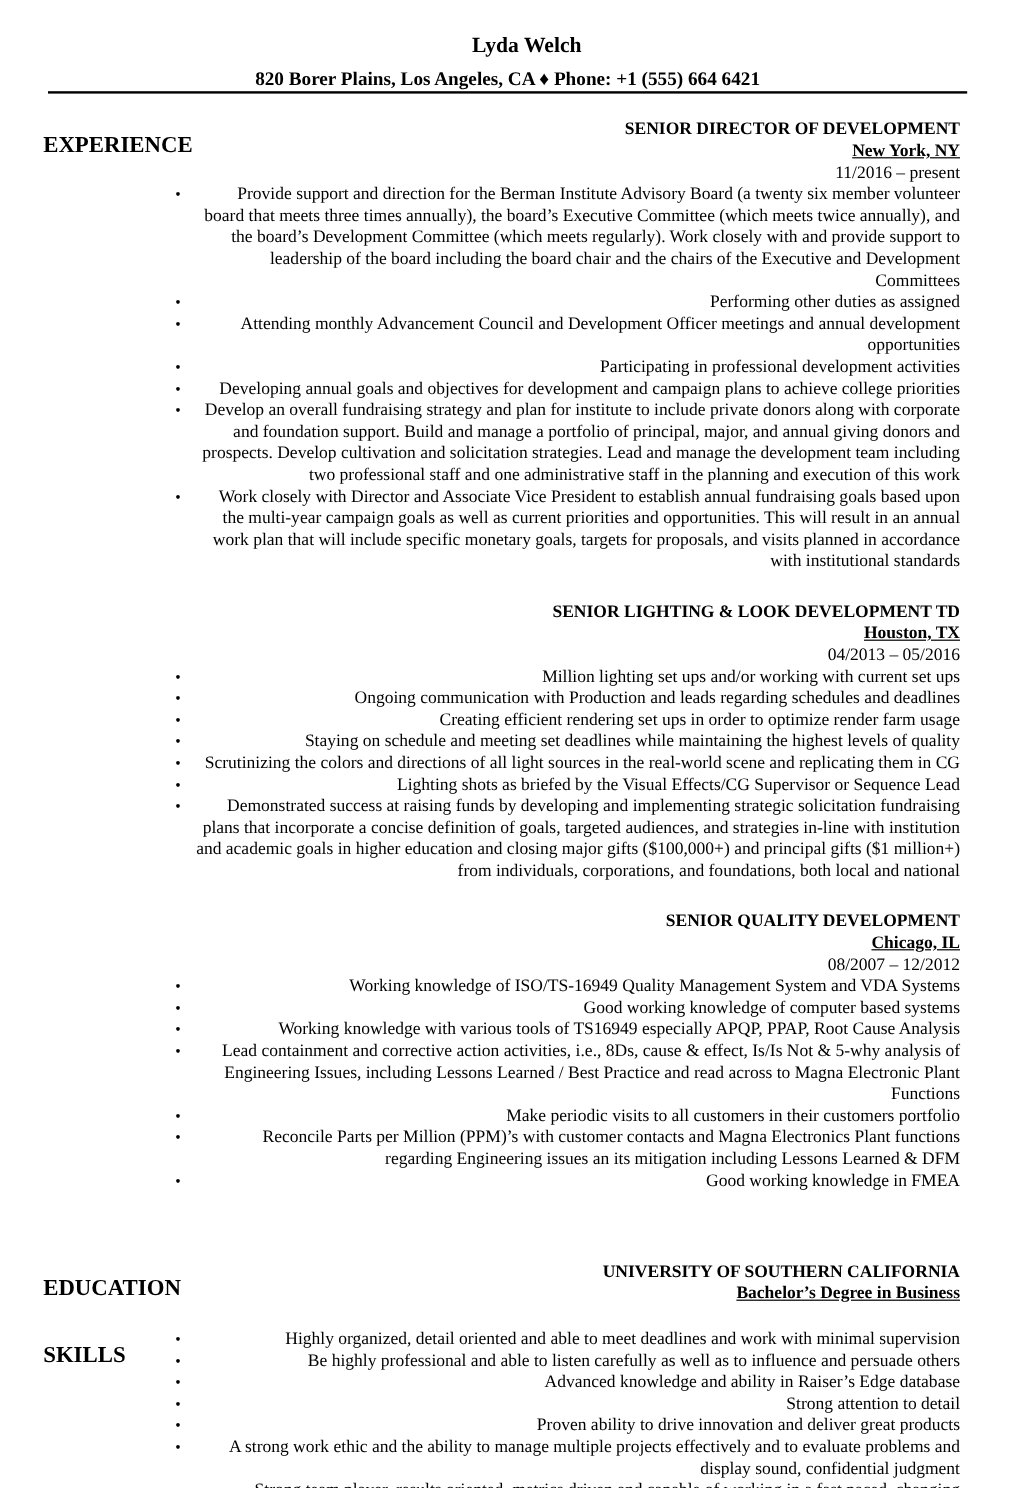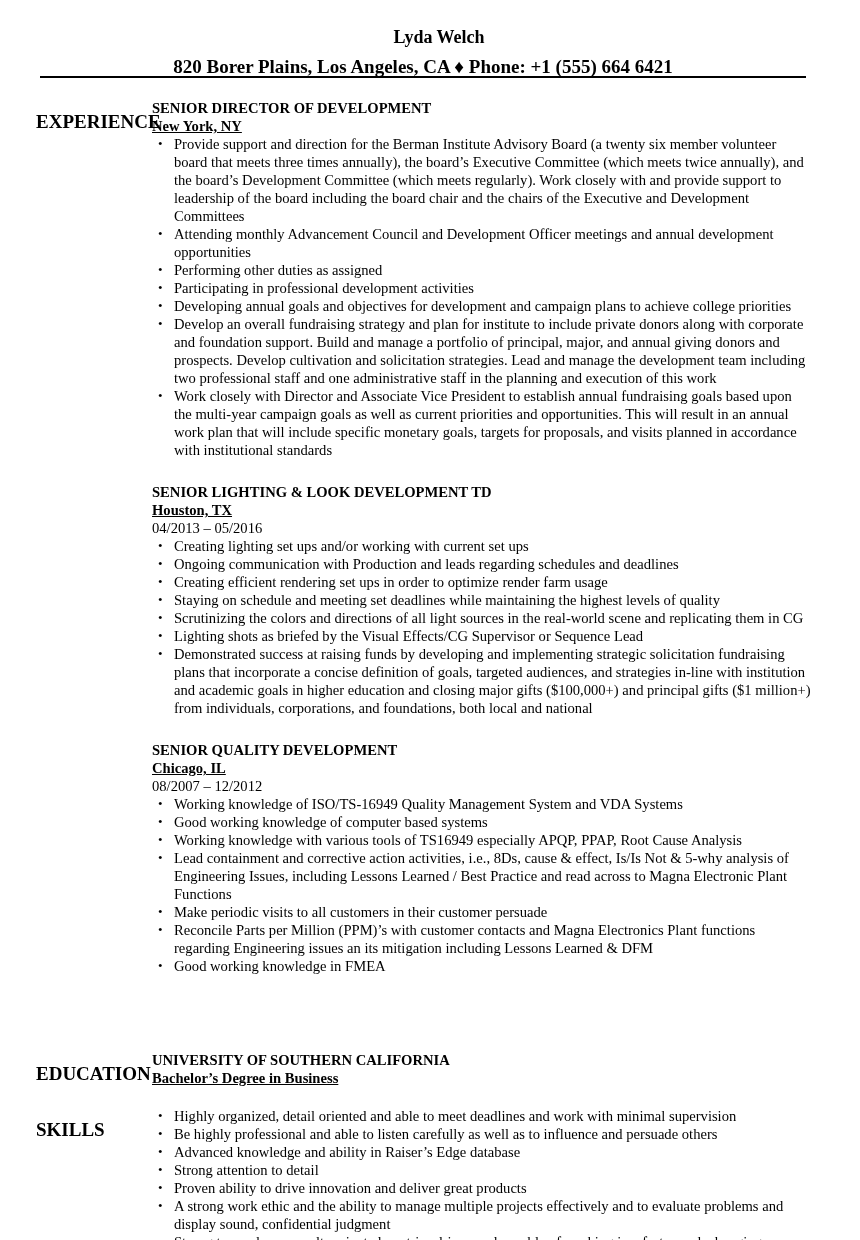--- a/index.html
+++ b/index.html
@@ -7,30 +7,30 @@
     width: 860px; height: 1240px; overflow: hidden; position: relative;
     font-family: "Liberation Serif", "DejaVu Serif", serif;
     color: #000; font-size: 14.6px; line-height: 18px;
   }
   .name {
     position: absolute; top: 26px; left: 16px; width: 846px; text-align: center;
     font-weight: bold; font-size: 18px; line-height: 22px;
   }
   .contact {
     position: absolute; top: 58px; left: 0; width: 846px; text-align: center;
-    font-weight: bold; font-size: 19px; line-height: 18px;
+    font-weight: bold; font-size: 16px; line-height: 18px;
   }
   .rule {
     position: absolute; top: 76px; left: 40px; width: 766px; height: 2px; background: #000;
   }
   .section { position: absolute; left: 0; width: 860px; }
   .section-label {
     position: absolute; left: 36px; top: 14px; font-weight: bold; font-size: 19px;
   }
-  .section-body { position: absolute; left: 152px; top: 0; width: 660px; }
+  .section-body { position: absolute; left: 140px; top: 0; width: 660px; text-align: right; }
   .job-title { font-weight: bold; font-size: 14.6px; }
   .job-loc { font-weight: bold; text-decoration: underline; }
   .job-date { }
   ul.bullets { margin: 0; padding: 0; list-style: none; }
   ul.bullets li { position: relative; padding-left: 22px; }
   ul.bullets li::before {
     content: "\2022"; position: absolute; left: 6px; top: 0; font-size: 13px;
   }
   .job { margin-bottom: 24px; }
   .job:last-child { margin-bottom: 5px; }
@@ -41,54 +41,55 @@
 <div class="name">Lyda Welch</div>
 <div class="contact">820 Borer Plains, Los Angeles, CA ♦ Phone: +1 (555) 664 6421</div>
 <div class="rule"></div>
 
 <div class="section" style="top:99px;">
   <div class="section-label">EXPERIENCE</div>
   <div class="section-body" id="jobs">
     <div class="job">
       <div class="job-title">SENIOR DIRECTOR OF DEVELOPMENT</div>
       <div class="job-loc">New York, NY</div>
+      <div class="job-date">11/2016 – present</div>
       <ul class="bullets">
           <li>Provide support and direction for the Berman Institute Advisory Board (a twenty six member volunteer board that meets three times annually), the board’s Executive Committee (which meets twice annually), and the board’s Development Committee (which meets regularly). Work closely with and provide support to leadership of the board including the board chair and the chairs of the Executive and Development Committees</li>
+          <li>Performing other duties as assigned</li>
           <li>Attending monthly Advancement Council and Development Officer meetings and annual development opportunities</li>
-          <li>Performing other duties as assigned</li>
           <li>Participating in professional development activities</li>
           <li>Developing annual goals and objectives for development and campaign plans to achieve college priorities</li>
           <li>Develop an overall fundraising strategy and plan for institute to include private donors along with corporate and foundation support. Build and manage a portfolio of principal, major, and annual giving donors and prospects. Develop cultivation and solicitation strategies. Lead and manage the development team including two professional staff and one administrative staff in the planning and execution of this work</li>
           <li>Work closely with Director and Associate Vice President to establish annual fundraising goals based upon the multi-year campaign goals as well as current priorities and opportunities. This will result in an annual work plan that will include specific monetary goals, targets for proposals, and visits planned in accordance with institutional standards</li>
         </ul>
     </div>
     <div class="job">
       <div class="job-title">SENIOR LIGHTING &amp; LOOK DEVELOPMENT TD</div>
       <div class="job-loc">Houston, TX</div>
       <div class="job-date">04/2013 – 05/2016</div>
       <ul class="bullets">
-          <li>Creating lighting set ups and/or working with current set ups</li>
+          <li>Million lighting set ups and/or working with current set ups</li>
           <li>Ongoing communication with Production and leads regarding schedules and deadlines</li>
           <li>Creating efficient rendering set ups in order to optimize render farm usage</li>
           <li>Staying on schedule and meeting set deadlines while maintaining the highest levels of quality</li>
           <li>Scrutinizing the colors and directions of all light sources in the real-world scene and replicating them in CG</li>
           <li>Lighting shots as briefed by the Visual Effects/CG Supervisor or Sequence Lead</li>
           <li>Demonstrated success at raising funds by developing and implementing strategic solicitation fundraising plans that incorporate a concise definition of goals, targeted audiences, and strategies in-line with institution and academic goals in higher education and closing major gifts ($100,000+) and principal gifts ($1 million+) from individuals, corporations, and foundations, both local and national</li>
         </ul>
     </div>
     <div class="job">
       <div class="job-title">SENIOR QUALITY DEVELOPMENT</div>
       <div class="job-loc">Chicago, IL</div>
       <div class="job-date">08/2007 – 12/2012</div>
       <ul class="bullets">
           <li>Working knowledge of ISO/TS-16949 Quality Management System and VDA Systems</li>
           <li>Good working knowledge of computer based systems</li>
           <li>Working knowledge with various tools of TS16949 especially APQP, PPAP, Root Cause Analysis</li>
           <li>Lead containment and corrective action activities, i.e., 8Ds, cause &amp; effect, Is/Is Not &amp; 5-why analysis of Engineering Issues, including Lessons Learned / Best Practice and read across to Magna Electronic Plant Functions</li>
-          <li>Make periodic visits to all customers in their customer persuade</li>
+          <li>Make periodic visits to all customers in their customers portfolio</li>
           <li>Reconcile Parts per Million (PPM)’s with customer contacts and Magna Electronics Plant functions regarding Engineering issues an its mitigation including Lessons Learned &amp; DFM</li>
           <li>Good working knowledge in FMEA</li>
         </ul>
     </div>
   </div>
 </div>
 
 <div class="section" style="top:1051px;">
   <div class="section-label">EDUCATION</div>
   <div class="section-body">

